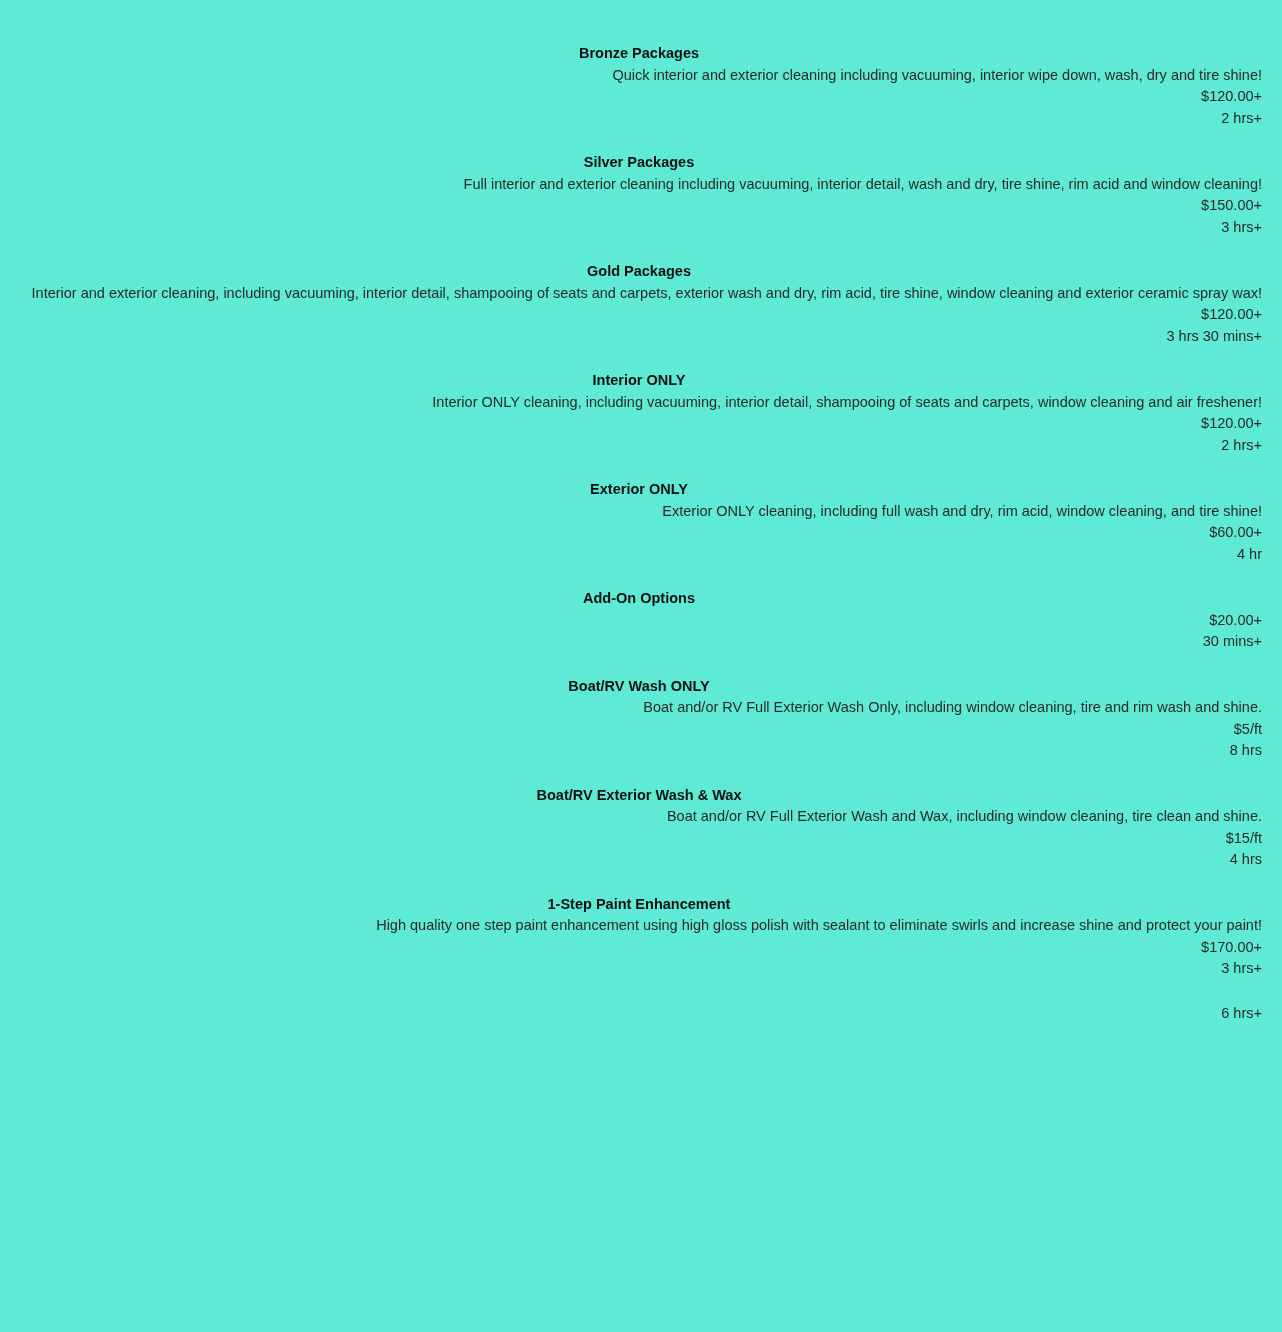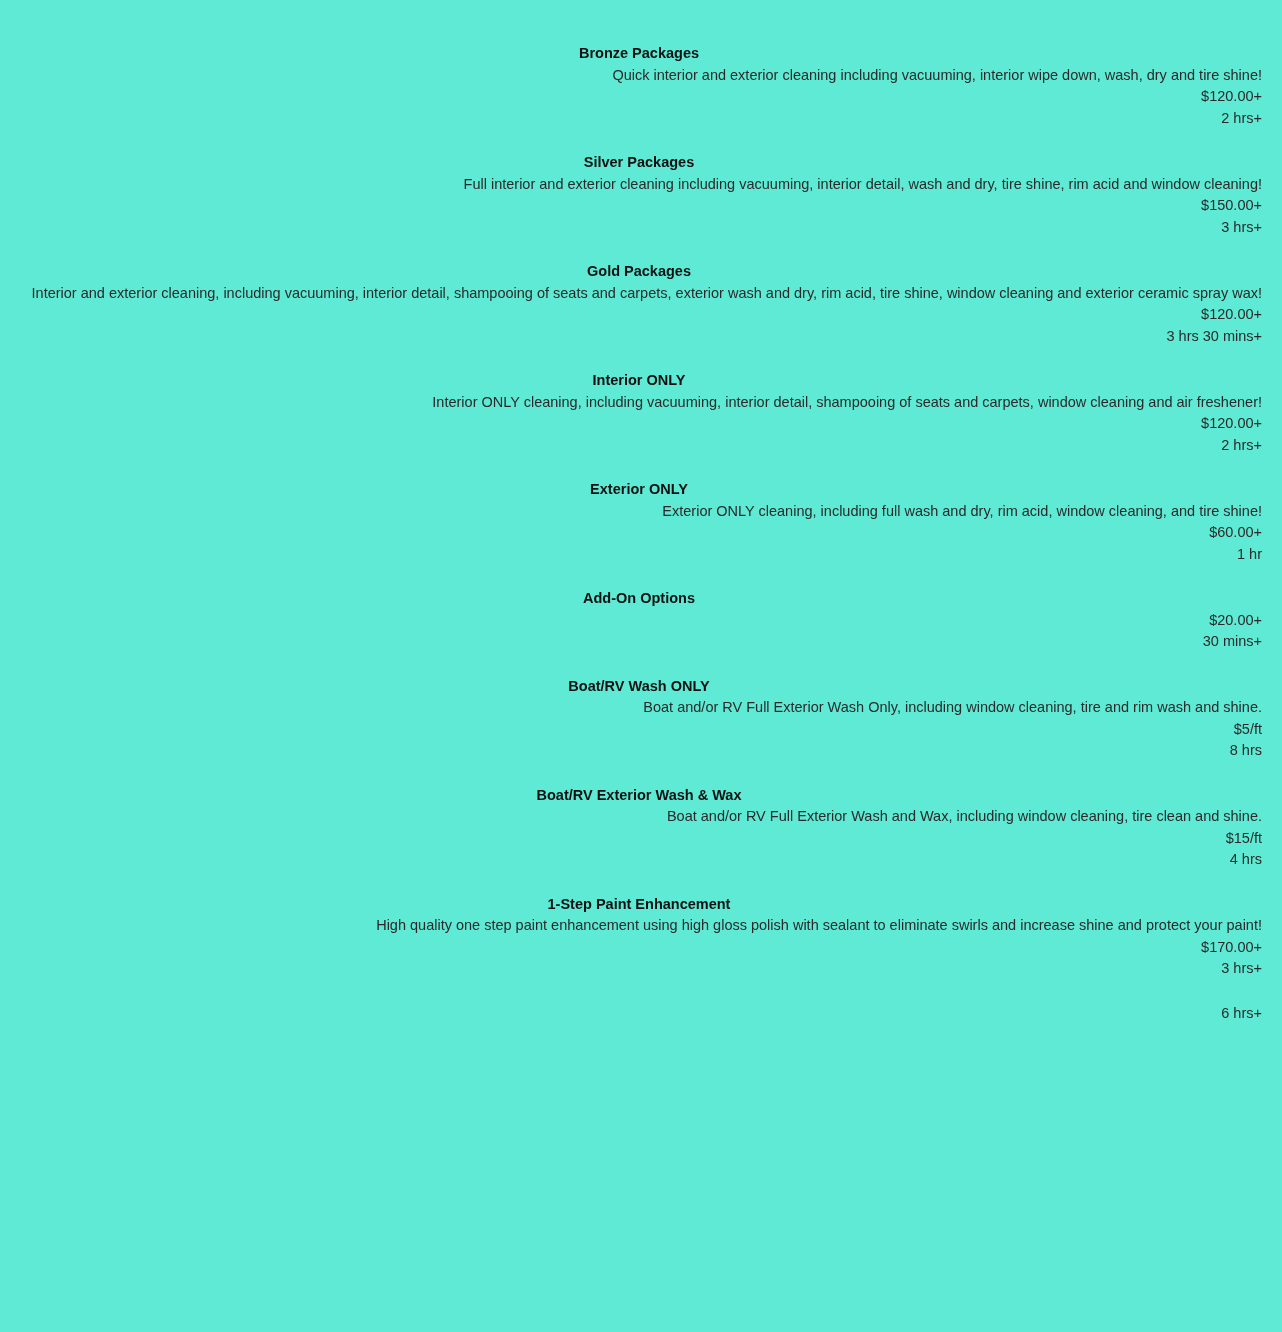--- a/index.html
+++ b/index.html
@@ -66,21 +66,21 @@
     <h3 class="service-name">Interior ONLY</h3>
     <p class="service-desc">Interior ONLY cleaning, including vacuuming, interior detail, shampooing of seats and carpets, window cleaning and air freshener!</p>
     <p class="service-price">$120.00+</p>
     <p class="service-duration">2 hrs+</p>
   </section>
 
   <section class="service">
     <h3 class="service-name">Exterior ONLY</h3>
     <p class="service-desc">Exterior ONLY cleaning, including full wash and dry, rim acid, window cleaning, and tire shine!</p>
     <p class="service-price">$60.00+</p>
-    <p class="service-duration">1 hr</p>
+    <p class="service-duration">4 hr</p>
   </section>
 
   <section class="service">
     <h3 class="service-name">Add-On Options</h3>
 
     <p class="service-price">$20.00+</p>
     <p class="service-duration">30 mins+</p>
   </section>
 
   <section class="service">

